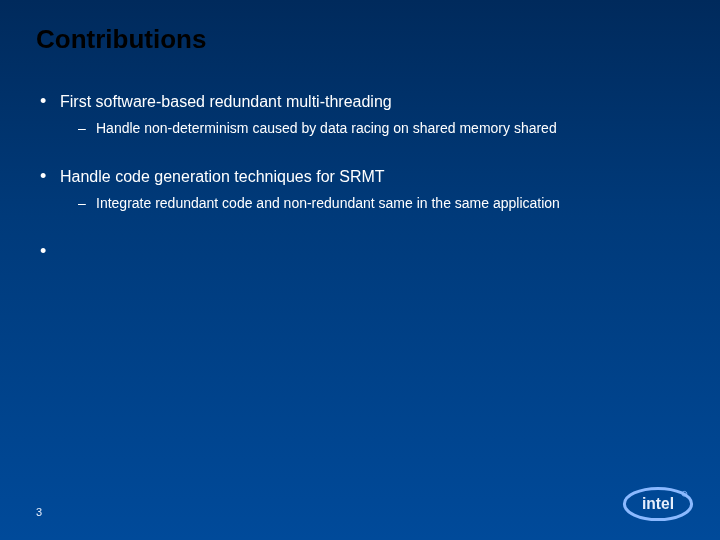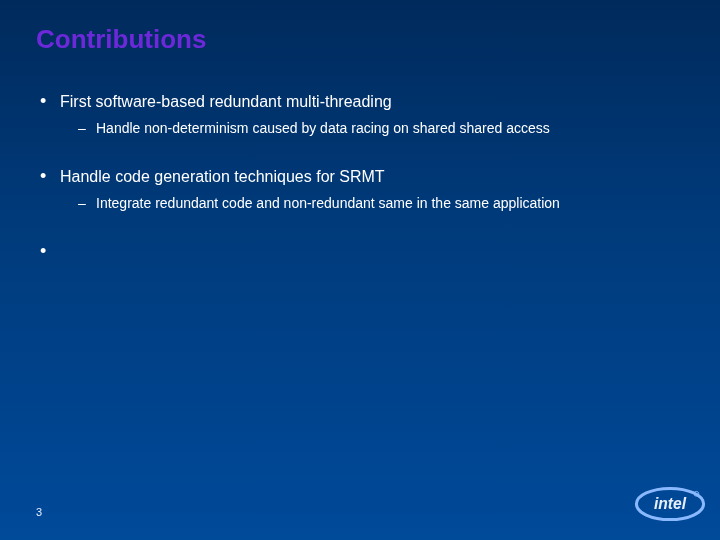--- a/index.html
+++ b/index.html
@@ -12,21 +12,21 @@
   }
   .slide {
     padding: 24px 36px 20px 36px;
     width: 100%;
     height: 100%;
     position: relative;
   }
   .title {
     font-size: 26px;
     font-weight: bold;
-    color: #6d28d9;
+    color: #000000;
     margin-bottom: 36px;
   }
   .bullets {
     list-style: none;
     padding-left: 4px;
   }
   .bullets > li {
     position: relative;
     padding-left: 20px;
     margin-bottom: 28px;
@@ -62,39 +62,38 @@
   }
   .page-num {
     position: absolute;
     left: 36px;
     bottom: 22px;
     font-size: 11px;
     color: #e6eefc;
   }
   .logo {
     position: absolute;
-    right: 14px;
+    right: 26px;
     bottom: 14px;
     width: 72px;
     height: 44px;
-    font-style: italic;
   }
   .logo svg { width: 100%; height: 100%; }
 </style>
 </head>
 <body>
 
 <div class="slide">
   <h1 class="title">Contributions</h1>
 
   <ul class="bullets">
     <li>
       <span>First software-based redundant multi-threading</span>
       <ul class="sub">
-        <li>Handle non-determinism caused by data racing on shared shared access</li>
+        <li>Handle non-determinism caused by data racing on shared memory shared</li>
       </ul>
     </li>
     <li>
       <span>Handle code generation techniques for SRMT</span>
       <ul class="sub">
         <li>Integrate redundant code and non-redundant same in the same application</li>
       </ul>
     </li>
     <li>
     </li>

